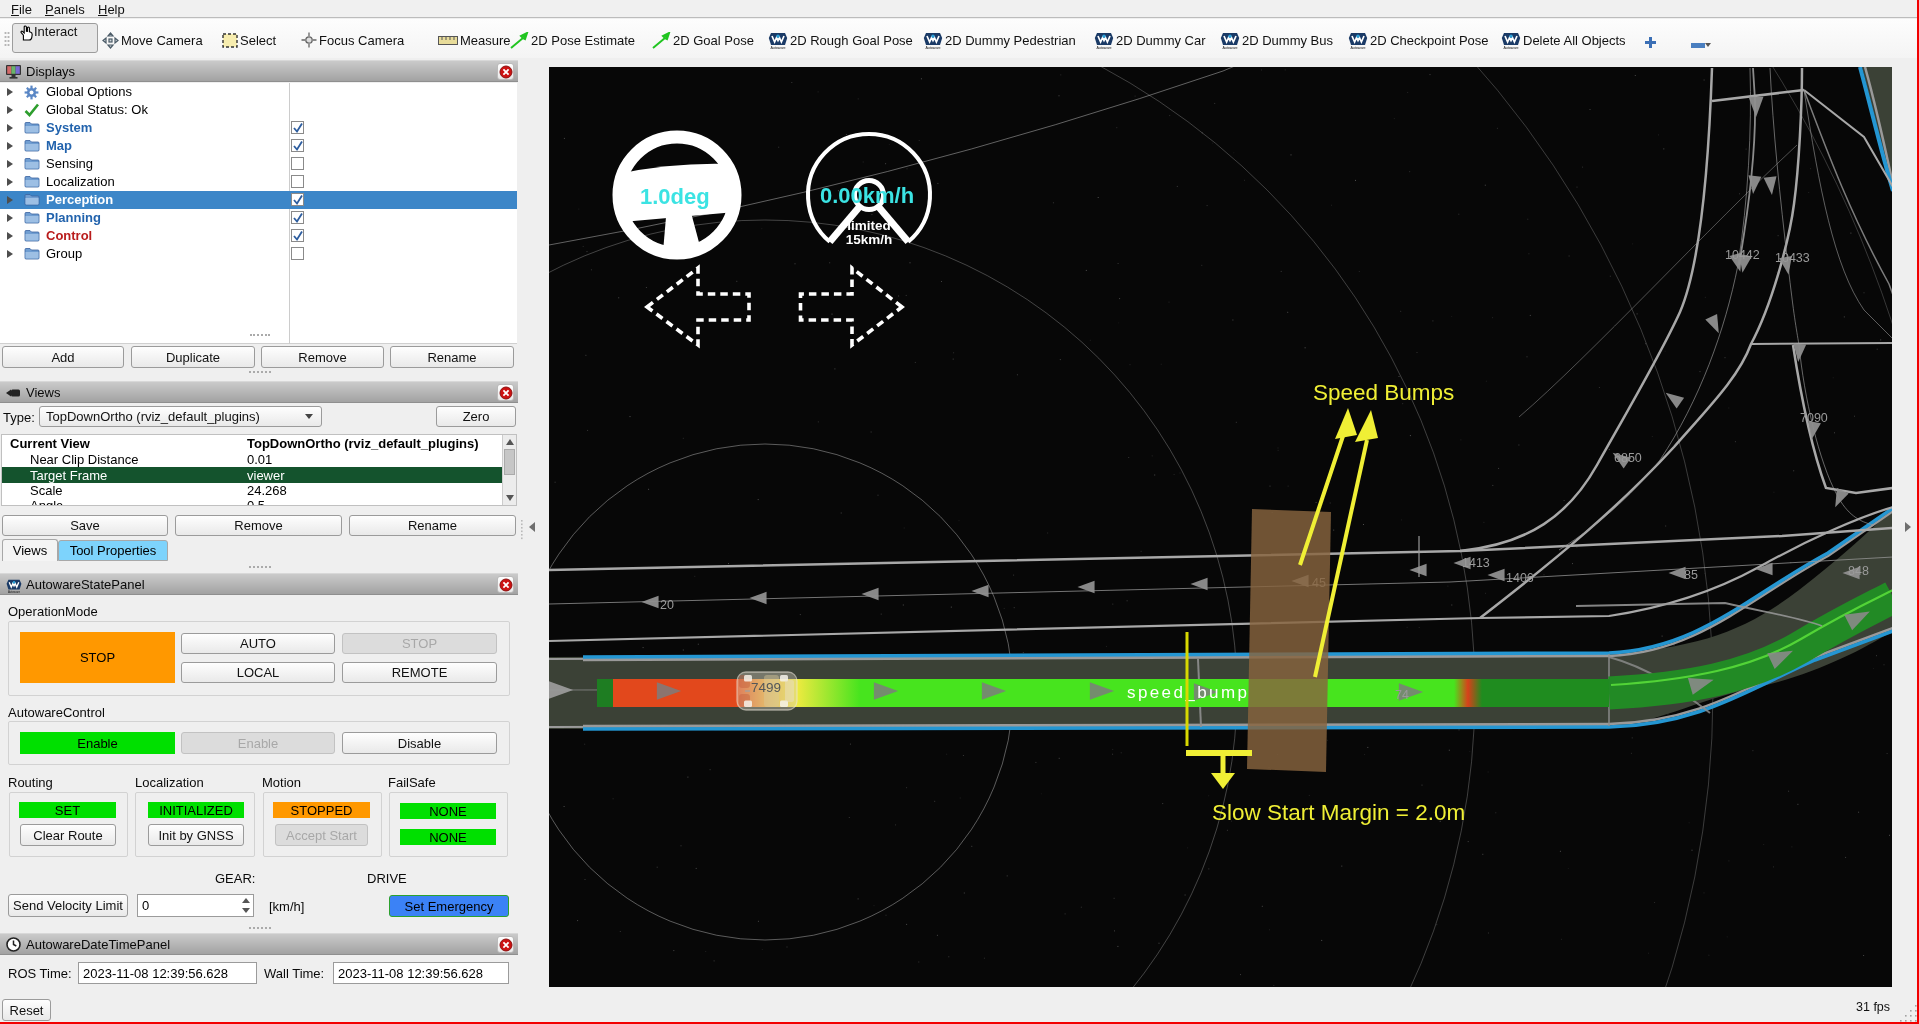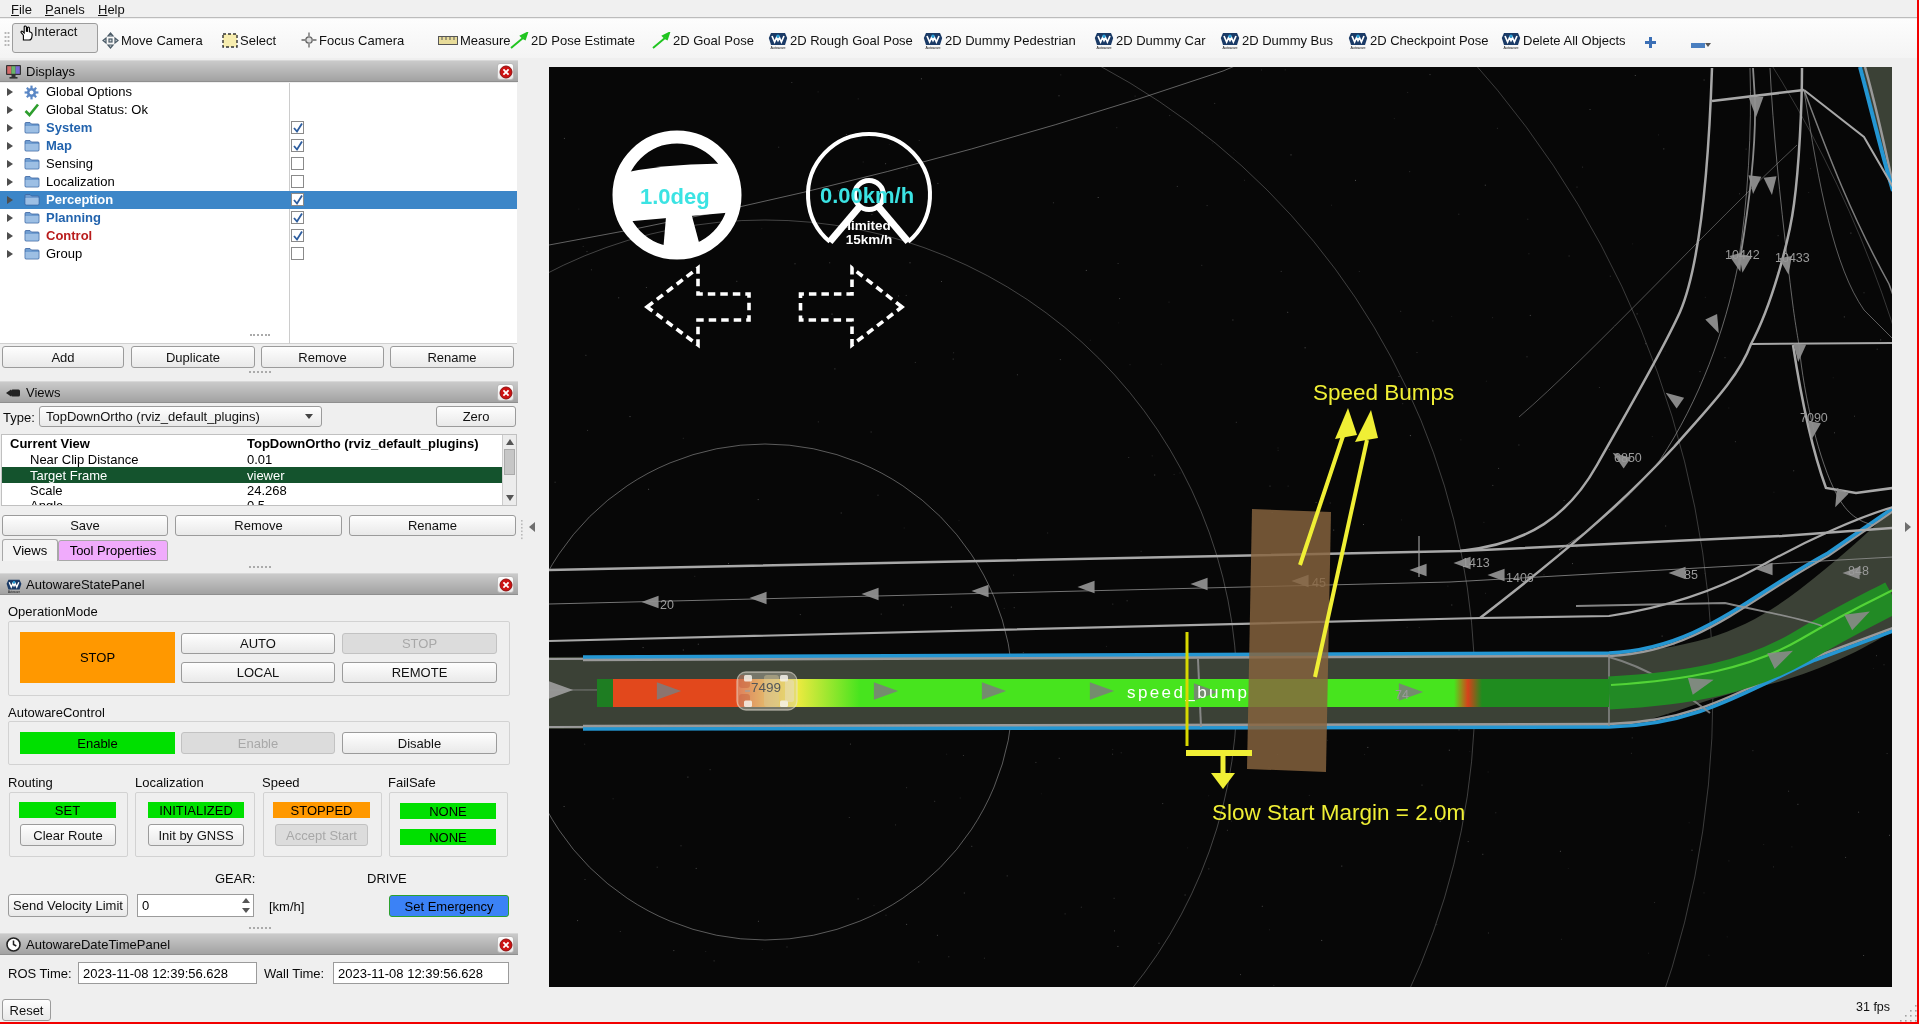--- a/index.html
+++ b/index.html
@@ -349,21 +349,21 @@
 <div style="position:absolute;right:0;top:0;width:14px;height:70px;background:#ececec;border-left:1px solid #ccc">
 <div style="position:absolute;left:3px;top:4px;width:0;height:0;border-bottom:6px solid #555;border-left:4px solid transparent;border-right:4px solid transparent"></div>
 <div style="position:absolute;left:3px;bottom:4px;width:0;height:0;border-top:6px solid #555;border-left:4px solid transparent;border-right:4px solid transparent"></div>
 <div style="position:absolute;left:1px;top:14px;width:11px;height:26px;background:#c6c6c6;border:1px solid #aaa"></div>
       </div>
 </div>
 <div class="btn" style="left:2px;top:457px;width:166px;height:21px">Save</div>
 <div class="btn" style="left:175px;top:457px;width:167px;height:21px">Remove</div>
 <div class="btn" style="left:349px;top:457px;width:167px;height:21px">Rename</div>
 <div class="tab" style="left:2px;top:481px;width:56px;height:22px;background:#f4f4f4;border:1px solid #a8a8a8;border-bottom:none;border-radius:3px 3px 0 0">Views</div>
-<div class="tab" style="left:58px;top:482px;width:110px;height:21px;background:#f0abfc;border:1px solid #a8a8a8;border-radius:3px 3px 0 0">Tool Properties</div>
+<div class="tab" style="left:58px;top:482px;width:110px;height:21px;background:#7dd3fc;border:1px solid #a8a8a8;border-radius:3px 3px 0 0">Tool Properties</div>
 <div class="ptitle" style="top:515px">
       <span style="position:absolute;left:4px;top:2px;transform:scale(0.8)"><svg width="20" height="19" viewBox="0 0 20 19">
           <path d="M3,2 h14 l2.2,5 -2.2,7 h-14 l-2.2,-7 Z" fill="#1a3a66"></path>
           <path d="M4,5 l2.6,6 2,-4.4 1.4,3 1.4,-3 2,4.4 2.6,-6" fill="none" stroke="#fff" stroke-width="1.7"></path>
           <circle cx="10" cy="5.2" r="1.6" fill="#2aa0d8"></circle>
           <text x="10" y="18" font-size="3.6" fill="#111" text-anchor="middle" font-family="Liberation Sans">Autoware</text>
         </svg></span>
       <span class="txt">AutowareStatePanel</span>
       <div class="closebtn">
         <svg width="14" height="14" viewBox="0 0 14 14">
@@ -379,21 +379,21 @@
 <div class="btn dis" style="left:342px;top:575px;width:155px;height:21px">STOP</div>
 <div class="btn" style="left:181px;top:604px;width:154px;height:21px">LOCAL</div>
 <div class="btn" style="left:342px;top:604px;width:155px;height:21px">REMOTE</div>
 <div class="lab" style="left:8px;top:647px">AutowareControl</div>
 <div class="gbox" style="left:8px;top:663px;width:502px;height:44px"></div>
 <div class="statusbox" style="left:20px;top:674px;width:155px;height:22px;background:#00e000">Enable</div>
 <div class="btn dis" style="left:181px;top:674px;width:154px;height:22px">Enable</div>
 <div class="btn" style="left:342px;top:674px;width:155px;height:22px">Disable</div>
 <div class="lab" style="left:8px;top:717px">Routing</div>
 <div class="lab" style="left:135px;top:717px">Localization</div>
-<div class="lab" style="left:262px;top:717px">Speed</div>
+<div class="lab" style="left:262px;top:717px">Motion</div>
 <div class="lab" style="left:388px;top:717px">FailSafe</div>
 <div class="gbox" style="left:9px;top:734px;width:119px;height:65px"></div>
 <div class="gbox" style="left:135px;top:734px;width:120px;height:65px"></div>
 <div class="gbox" style="left:263px;top:734px;width:119px;height:65px"></div>
 <div class="gbox" style="left:389px;top:734px;width:119px;height:65px"></div>
 <div class="statusbox" style="left:19px;top:744px;width:97px;height:16px;background:#00e000">SET</div>
 <div class="btn" style="left:20px;top:766px;width:96px;height:22px">Clear Route</div>
 <div class="statusbox" style="left:148px;top:744px;width:96px;height:16px;background:#00e000">INITIALIZED</div>
 <div class="btn" style="left:148px;top:766px;width:96px;height:22px">Init by GNSS</div>
 <div class="statusbox" style="left:273px;top:744px;width:97px;height:16px;background:#ff9800">STOPPED</div>

